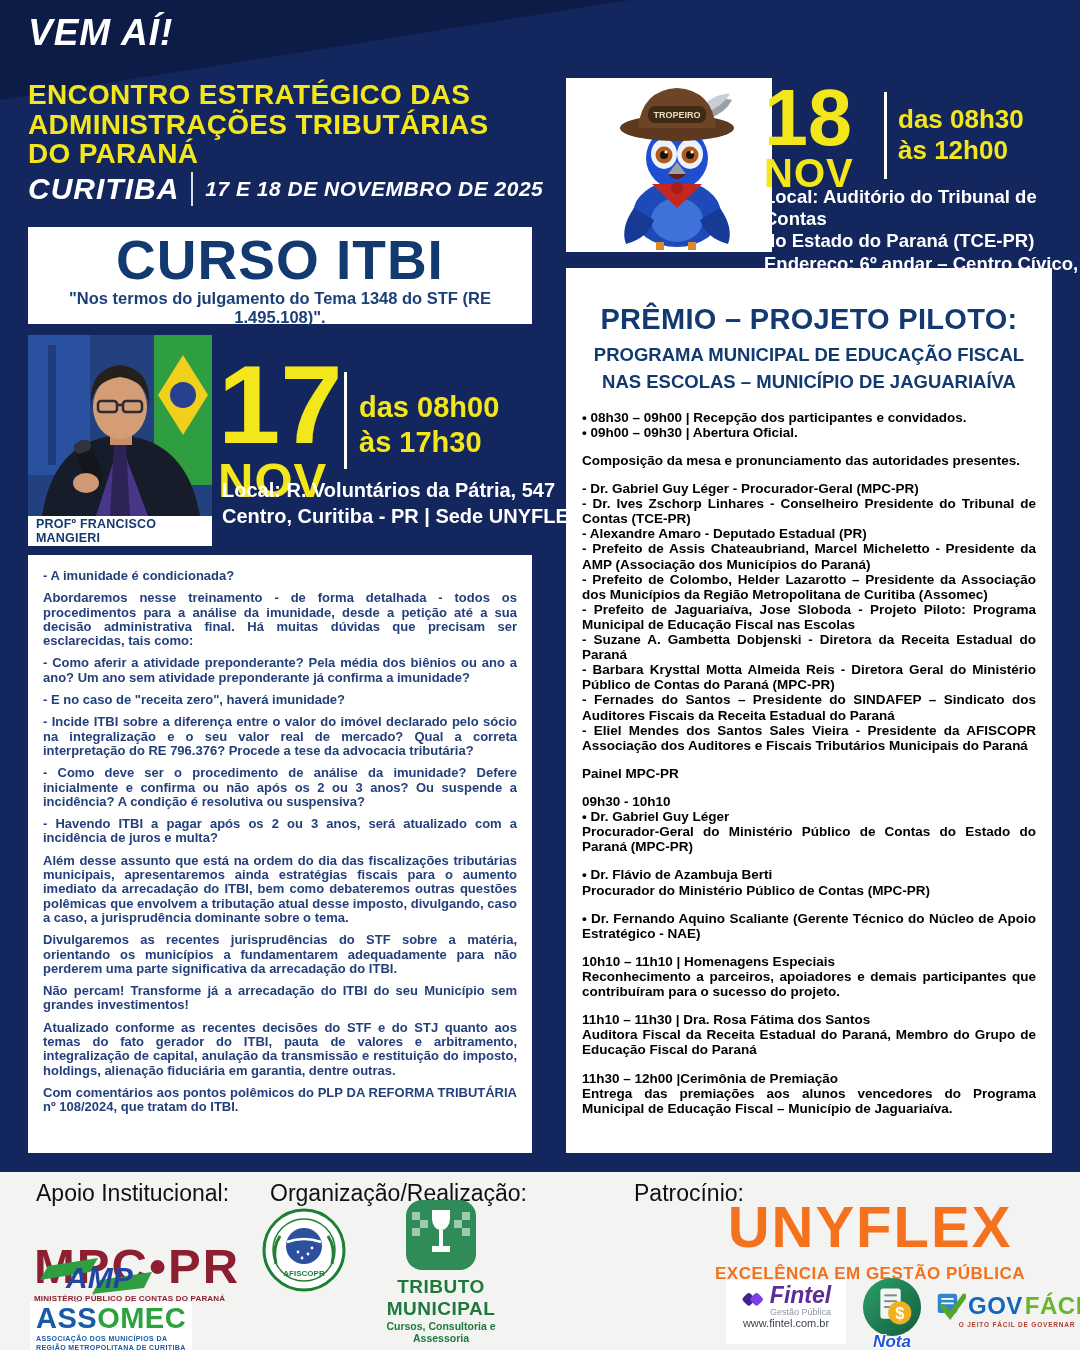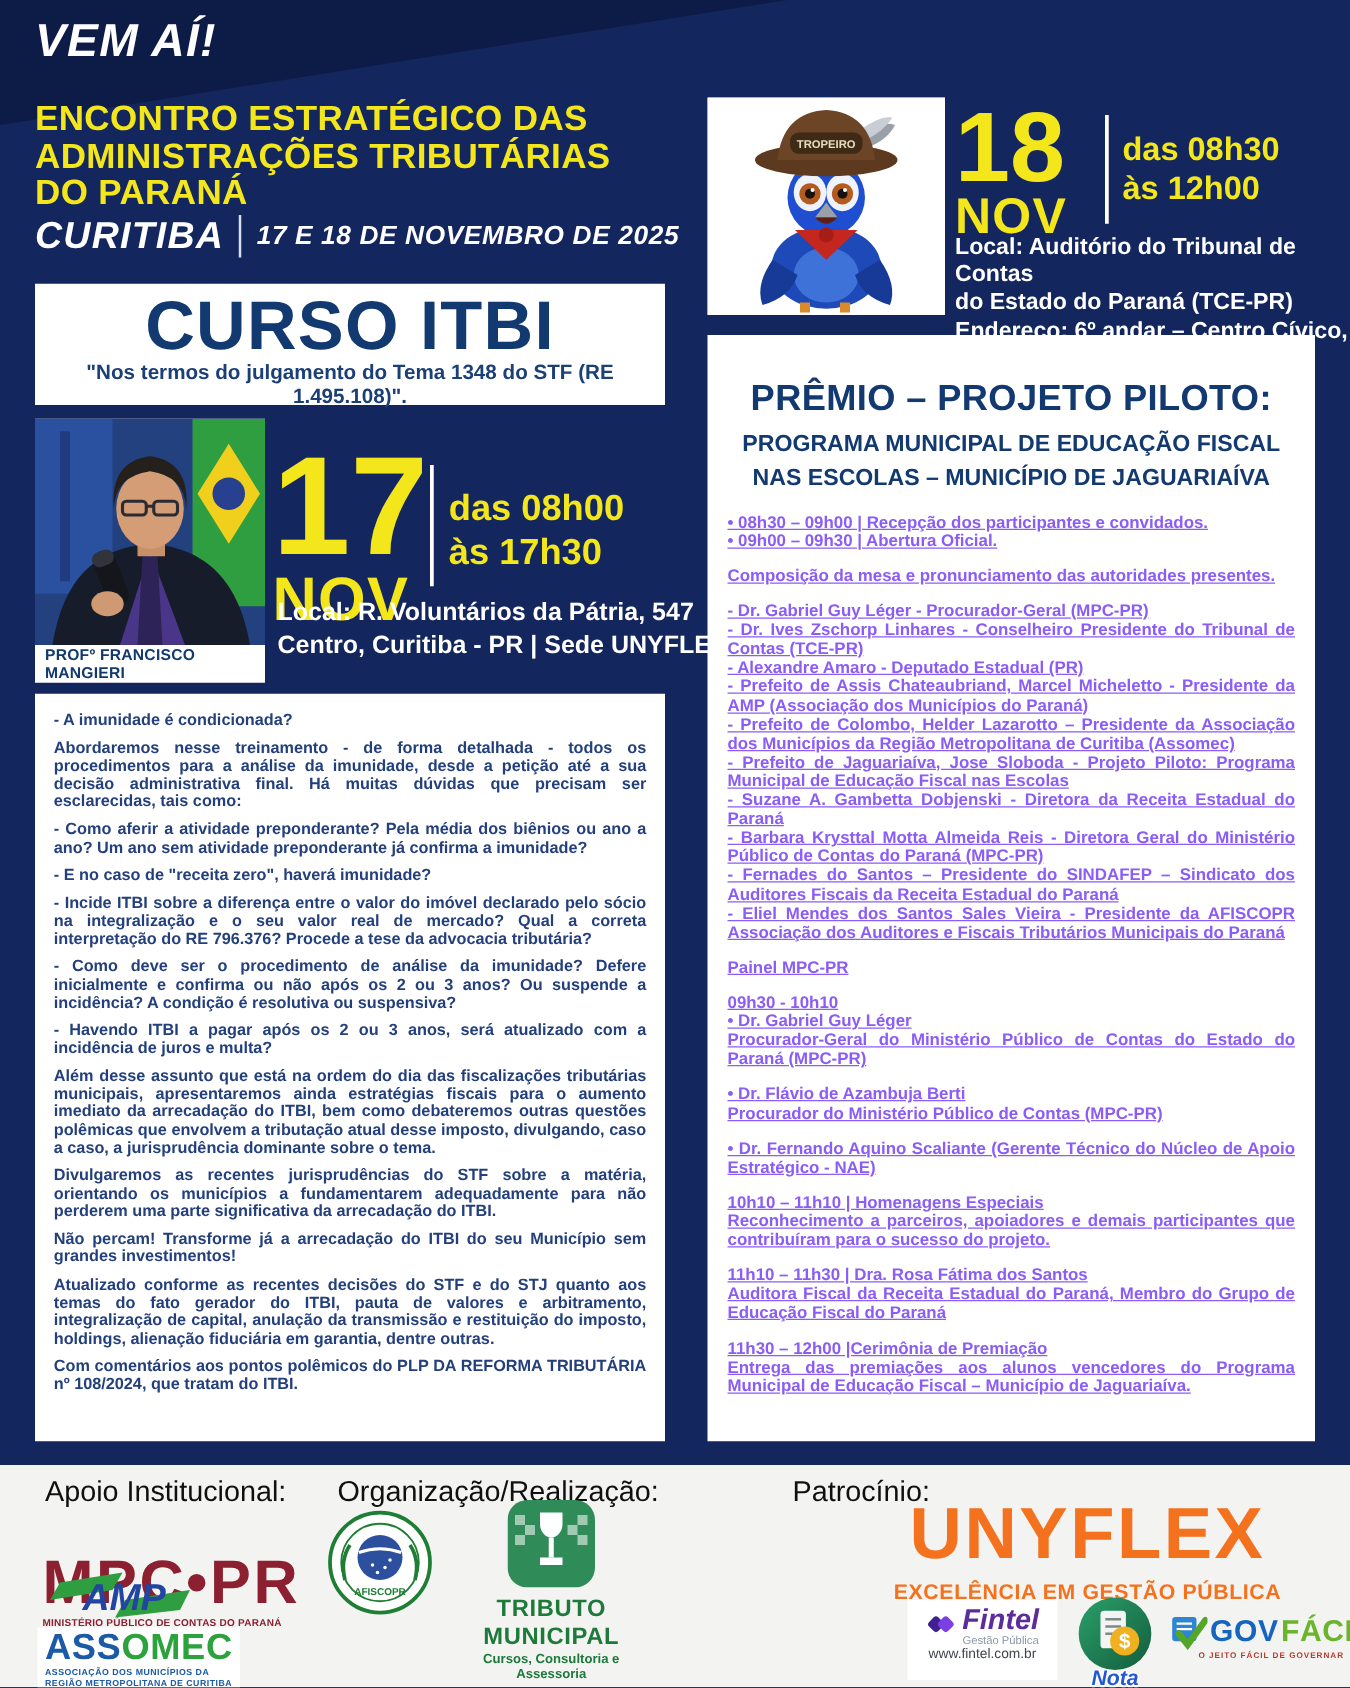--- a/index.html
+++ b/index.html
@@ -33,40 +33,40 @@
   
   .daynum{font-weight:900;color:#f3e71c;line-height:.8;}
   .daymon{font-weight:900;color:#f3e71c;letter-spacing:1px;}
   .d17-block{left:218px;top:360px;}
   .d17-block .daynum{font-size:112px;}
   .d17-block .daymon{font-size:49px;margin-top:2px;}
   .vdiv17{left:344px;top:372px;width:3px;height:97px;background:#ffffff;}
   .d17-time{left:359px;top:390px;font-size:29px;font-weight:800;color:#f3e71c;line-height:1.2;}
   .d17-local{left:222px;top:477px;font-size:20px;font-weight:700;color:#ffffff;line-height:1.3;}
 
-  .bird-box{left:566px;top:78px;width:190px;height:174px;background:#ffffff;}
+  .bird-box{left:566px;top:78px;width:190px;height:174px;background:#ffffff;padding-left:16px;}
   .d18-block{left:764px;top:86px;}
   .d18-block .daynum{font-size:79px;}
   .d18-block .daymon{font-size:40px;margin-top:2px;}
   .vdiv18{left:884px;top:92px;width:3px;height:87px;background:#ffffff;}
   .d18-time{left:898px;top:104px;font-size:26px;font-weight:800;color:#f3e71c;line-height:1.2;}
   .d18-local{left:764px;top:186px;font-size:18.5px;font-weight:700;color:#ffffff;line-height:1.2;}
 
   
   .left-panel{left:28px;top:555px;width:504px;height:598px;background:#ffffff;
     padding:14px 15px;box-sizing:border-box;overflow:hidden;}
   .left-panel .para{font-size:13px;line-height:1.1;font-weight:700;color:#24407c;
     text-align:justify;margin-bottom:8px;}
   .right-panel{left:566px;top:268px;width:486px;height:885px;background:#ffffff;
     padding:35px 16px;box-sizing:border-box;overflow:hidden;}
   .panel-title{font-size:29px;font-weight:900;color:#123a70;text-align:center;letter-spacing:.3px;}
   .panel-subtitle{font-size:18.5px;font-weight:800;color:#123a70;text-align:center;line-height:1.45;margin-top:6px;}
   .right-body{margin-top:14px;}
-  .right-panel .para{font-size:13.5px;line-height:1.12;font-weight:700;color:#8b5cf6;
-    text-align:justify;margin-bottom:13px;text-decoration:underline;}
+  .right-panel .para{font-size:13.5px;line-height:1.12;font-weight:700;color:#000000;
+    text-align:justify;margin-bottom:13px;}
   .para{white-space:pre-line;}
 
   
   .footer{left:0;top:1172px;width:1080px;height:178px;background:#f3f3f2;}
   .f-label{position:absolute;top:8px;font-size:23px;font-weight:500;color:#101010;}
   .lbl-apoio{left:36px;} .lbl-org{left:270px;} .lbl-pat{left:634px;}
 
   .mpc{left:34px;top:34px;position:absolute;}
   .mpc-name{font-size:49px;font-weight:900;color:#8c1f30;letter-spacing:2px;line-height:1;margin-top:36px;}
   .mpc-sub{font-size:8px;font-weight:700;color:#8c1f30;margin-top:3px;letter-spacing:.2px;}

